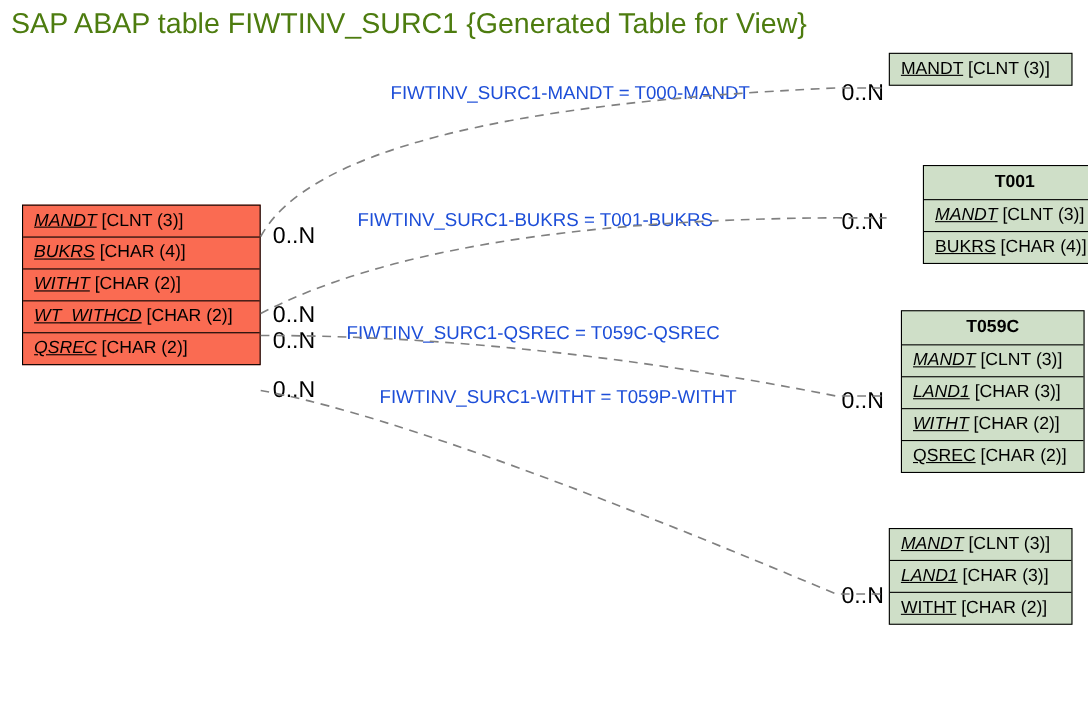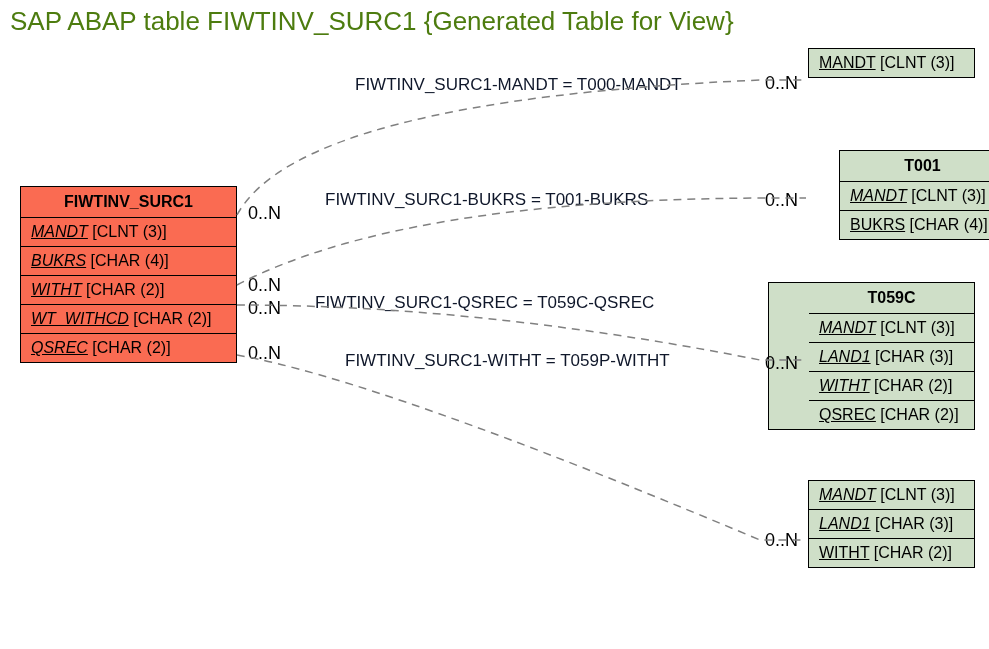--- a/index.html
+++ b/index.html
@@ -52,54 +52,53 @@
     position: absolute;
     top: 0;
     left: 0;
     width: 989px;
     height: 649px;
     pointer-events: none;
   }
   .conn-label {
     position: absolute;
     font-size: 17px;
-    color: #0f172a;
+    color: #1d4ed8;
     white-space: nowrap;
   }
   .card-label {
     position: absolute;
-    font-size: 18px;
+    font-size: 21px;
     color: #000;
   }
 </style>
 </head>
 <body>
 
 <div class="page-title">SAP ABAP table FIWTINV_SURC1 {Generated Table for View}</div>
 
 <div class="entity main" style="left:20px; top:186px; width:215px;">
-  <div class="header">FIWTINV_SURC1</div>
   <div class="row"><span class="fieldname">MANDT</span> <span>[CLNT (3)]</span></div>
   <div class="row"><span class="fieldname">BUKRS</span> <span>[CHAR (4)]</span></div>
   <div class="row"><span class="fieldname">WITHT</span> <span>[CHAR (2)]</span></div>
   <div class="row"><span class="fieldname">WT_WITHCD</span> <span>[CHAR (2)]</span></div>
   <div class="row"><span class="fieldname">QSREC</span> <span>[CHAR (2)]</span></div>
 </div>
 
 <div class="entity related" style="left:808px; top:48px; width:165px;">
   <div class="row"><span style="text-decoration:underline;">MANDT</span> <span>[CLNT (3)]</span></div>
 </div>
 
 <div class="entity related" style="left:808px; top:150px; width:165px;margin-left:31px;">
   <div class="header">T001</div>
   <div class="row"><span class="fieldname">MANDT</span> <span>[CLNT (3)]</span></div>
   <div class="row"><span style="text-decoration:underline;">BUKRS</span> <span>[CHAR (4)]</span></div>
 </div>
 
-<div class="entity related" style="left:768px; top:282px; width:165px;padding-left:40px;">
+<div class="entity related" style="left:819px; top:282px; width:165px;">
   <div class="header">T059C</div>
   <div class="row"><span class="fieldname">MANDT</span> <span>[CLNT (3)]</span></div>
   <div class="row"><span class="fieldname">LAND1</span> <span>[CHAR (3)]</span></div>
   <div class="row"><span class="fieldname">WITHT</span> <span>[CHAR (2)]</span></div>
   <div class="row"><span style="text-decoration:underline;">QSREC</span> <span>[CHAR (2)]</span></div>
 </div>
 
 <div class="entity related" style="left:808px; top:480px; width:165px;">
   <div class="row"><span class="fieldname">MANDT</span> <span>[CLNT (3)]</span></div>
   <div class="row"><span class="fieldname">LAND1</span> <span>[CHAR (3)]</span></div>

